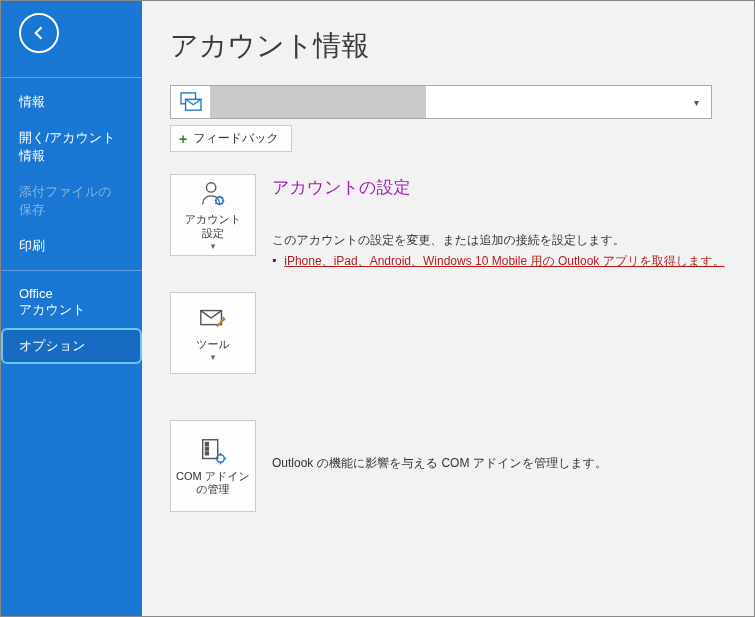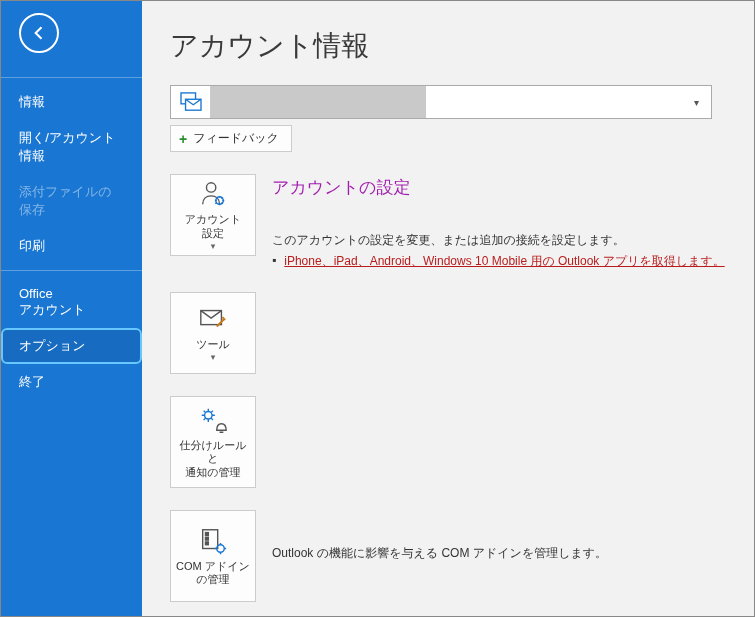--- a/index.html
+++ b/index.html
@@ -144,21 +144,20 @@
   </div>
   <div class="nav-separator"></div>
   <div class="nav-item">情報</div>
   <div class="nav-item">開く/アカウント情報</div>
   <div class="nav-item disabled">添付ファイルの保存</div>
   <div class="nav-item">印刷</div>
   <div class="nav-separator"></div>
   <div class="nav-item" style="white-space:pre-line">Office
 アカウント</div>
   <div class="nav-item selected">オプション</div>
-  <div class="nav-item">終了</div>
 </div>
 
 <div class="main">
   <h1 class="page-title">アカウント情報</h1>
 
   <div class="account-row">
     <div class="account-icon-box">
       <svg width="22" height="20" viewBox="0 0 24 22" fill="none" stroke="#1976d2" stroke-width="1.5">
         <rect x="1" y="1" width="16" height="12"></rect>
         <rect x="6" y="8" width="17" height="12" fill="#fff"></rect>
@@ -207,29 +206,20 @@
         <path d="M3 7l11 8 11-8"></path>
         <path stroke="#c77b1a" stroke-width="2" d="M20 24l8-8M26 14l3 3"></path>
       </svg>
       <div class="tile-label">ツール</div>
       <div class="tile-caret">▾</div>
     </div>
   </div>
 
   
   <div class="section">
-    <div class="tile tall">
-      <svg class="tile-icon" viewBox="0 0 32 32" fill="none" stroke="#1976d2" stroke-width="1.5">
-        <circle cx="11" cy="11" r="4"></circle>
-        <path d="M11 4v3M11 15v3M4 11h3M15 11h3M6 6l2 2M14 14l2 2M16 6l-2 2M8 14l-2 2"></path>
-        <path stroke="#555" d="M20 27c0-5 2-7 5-7s5 2 5 7h-10zM23 29h4"></path>
-      </svg>
-      <div class="tile-label" style="white-space:pre-line">仕分けルールと
-通知の管理</div>
-    </div>
     <div class="section-body">
     </div>
   </div>
 
   
   <div class="section">
     <div class="tile tall">
       <svg class="tile-icon" viewBox="0 0 32 32" fill="none" stroke="#555" stroke-width="1.5">
         <rect x="5" y="4" width="16" height="20"></rect>
         <rect x="8" y="7" width="3" height="3" fill="#555"></rect>

